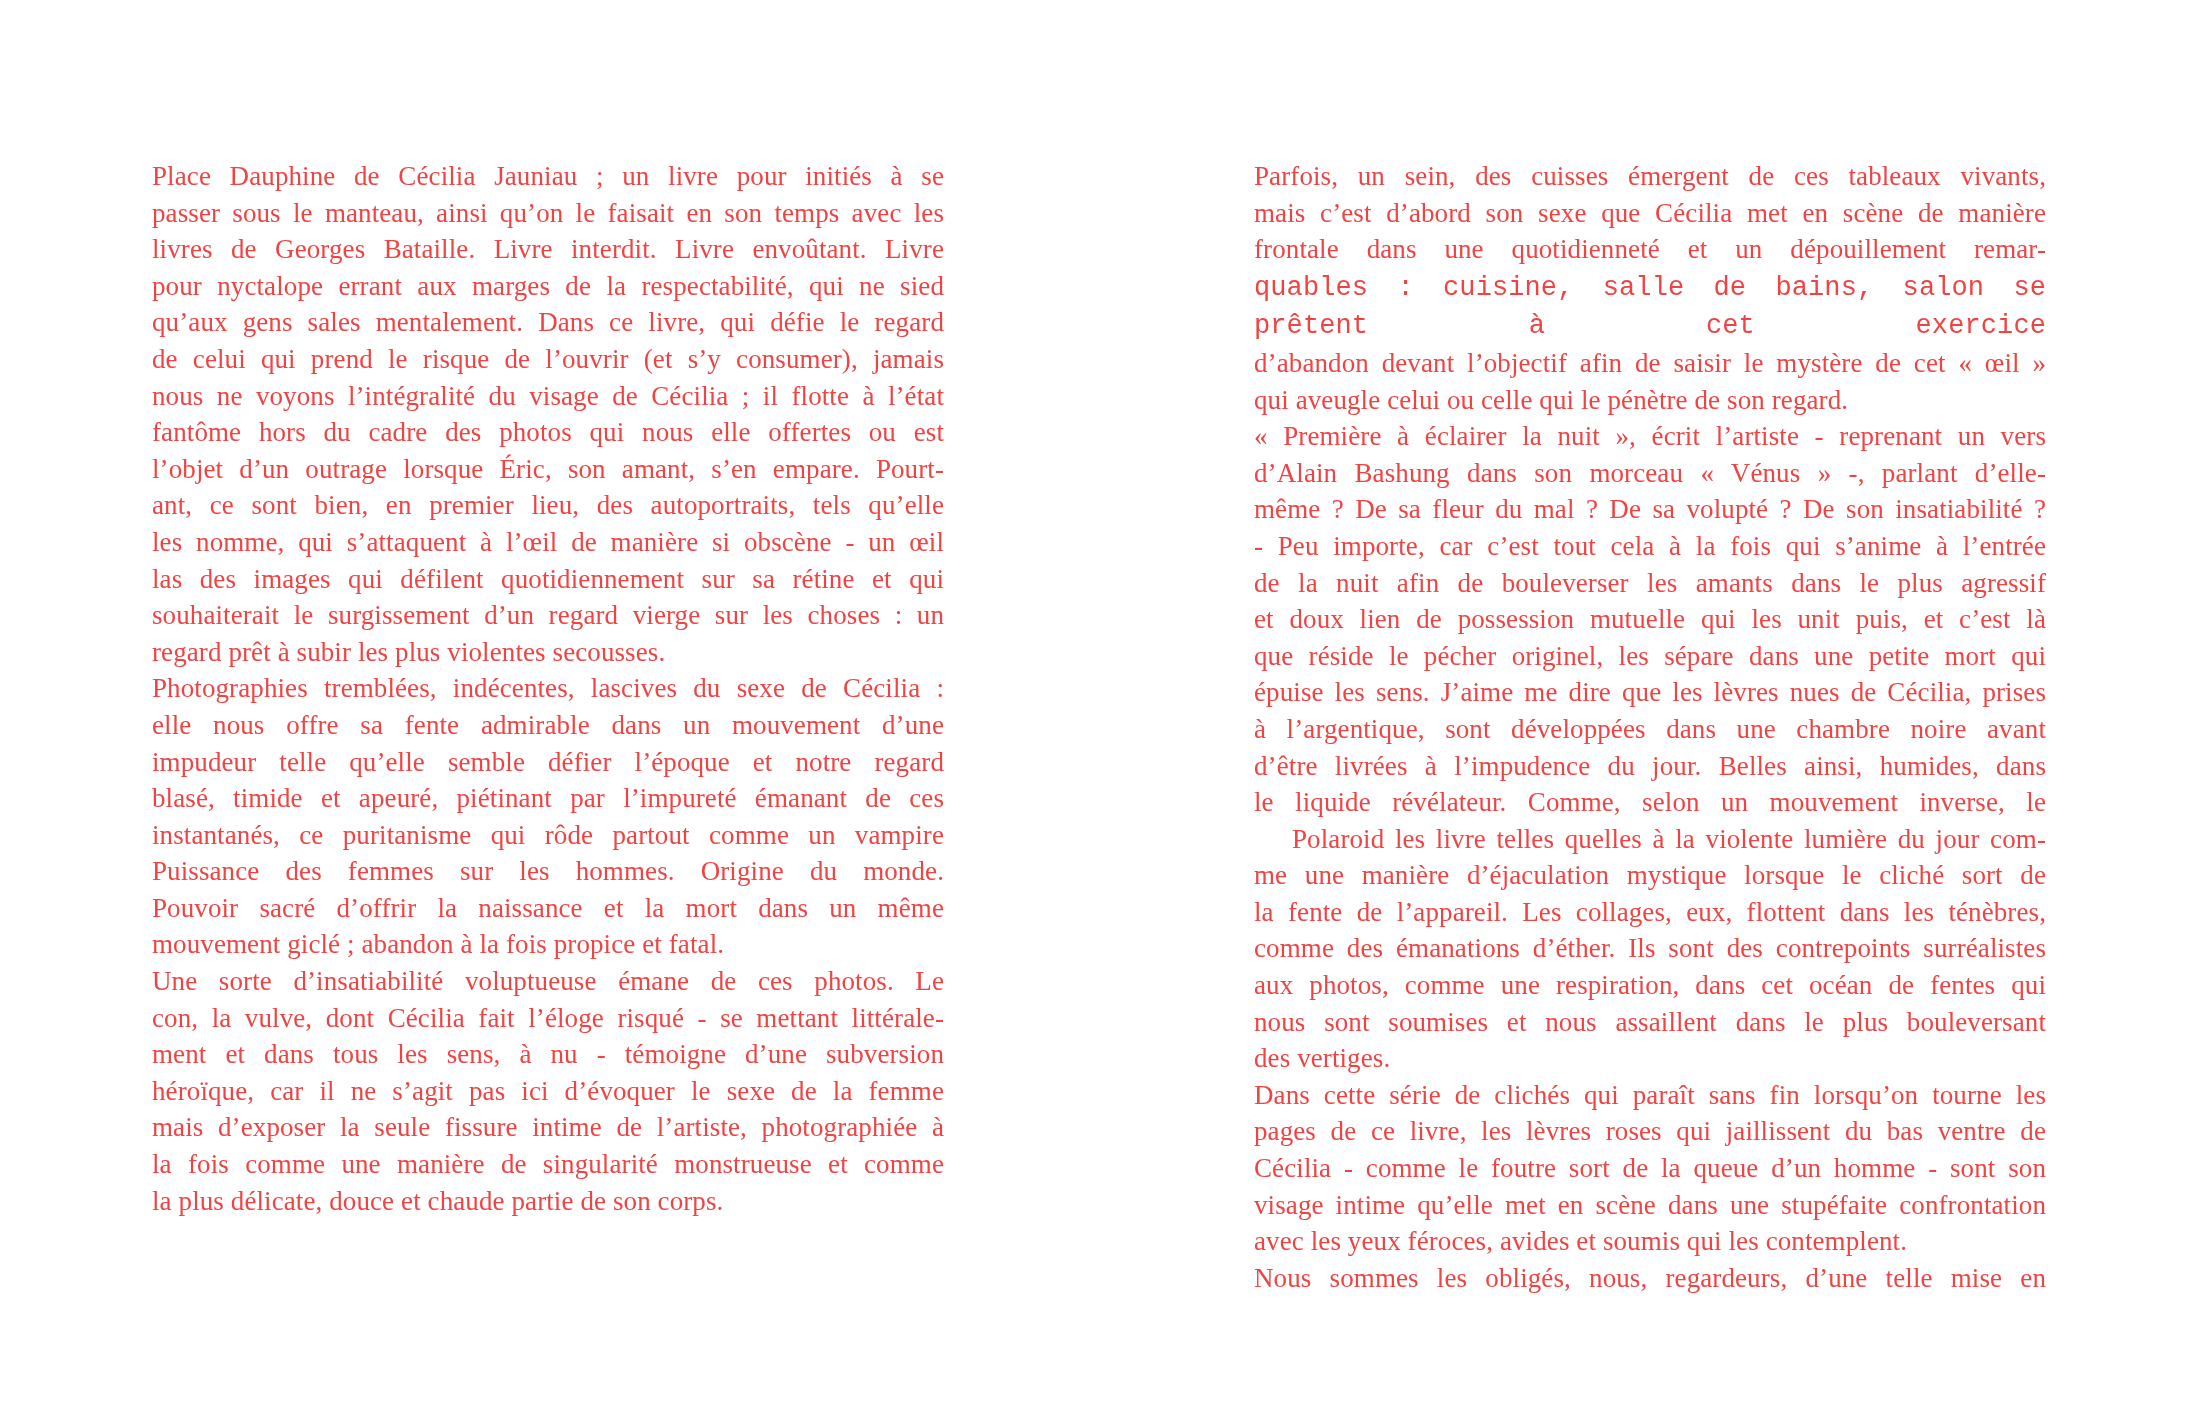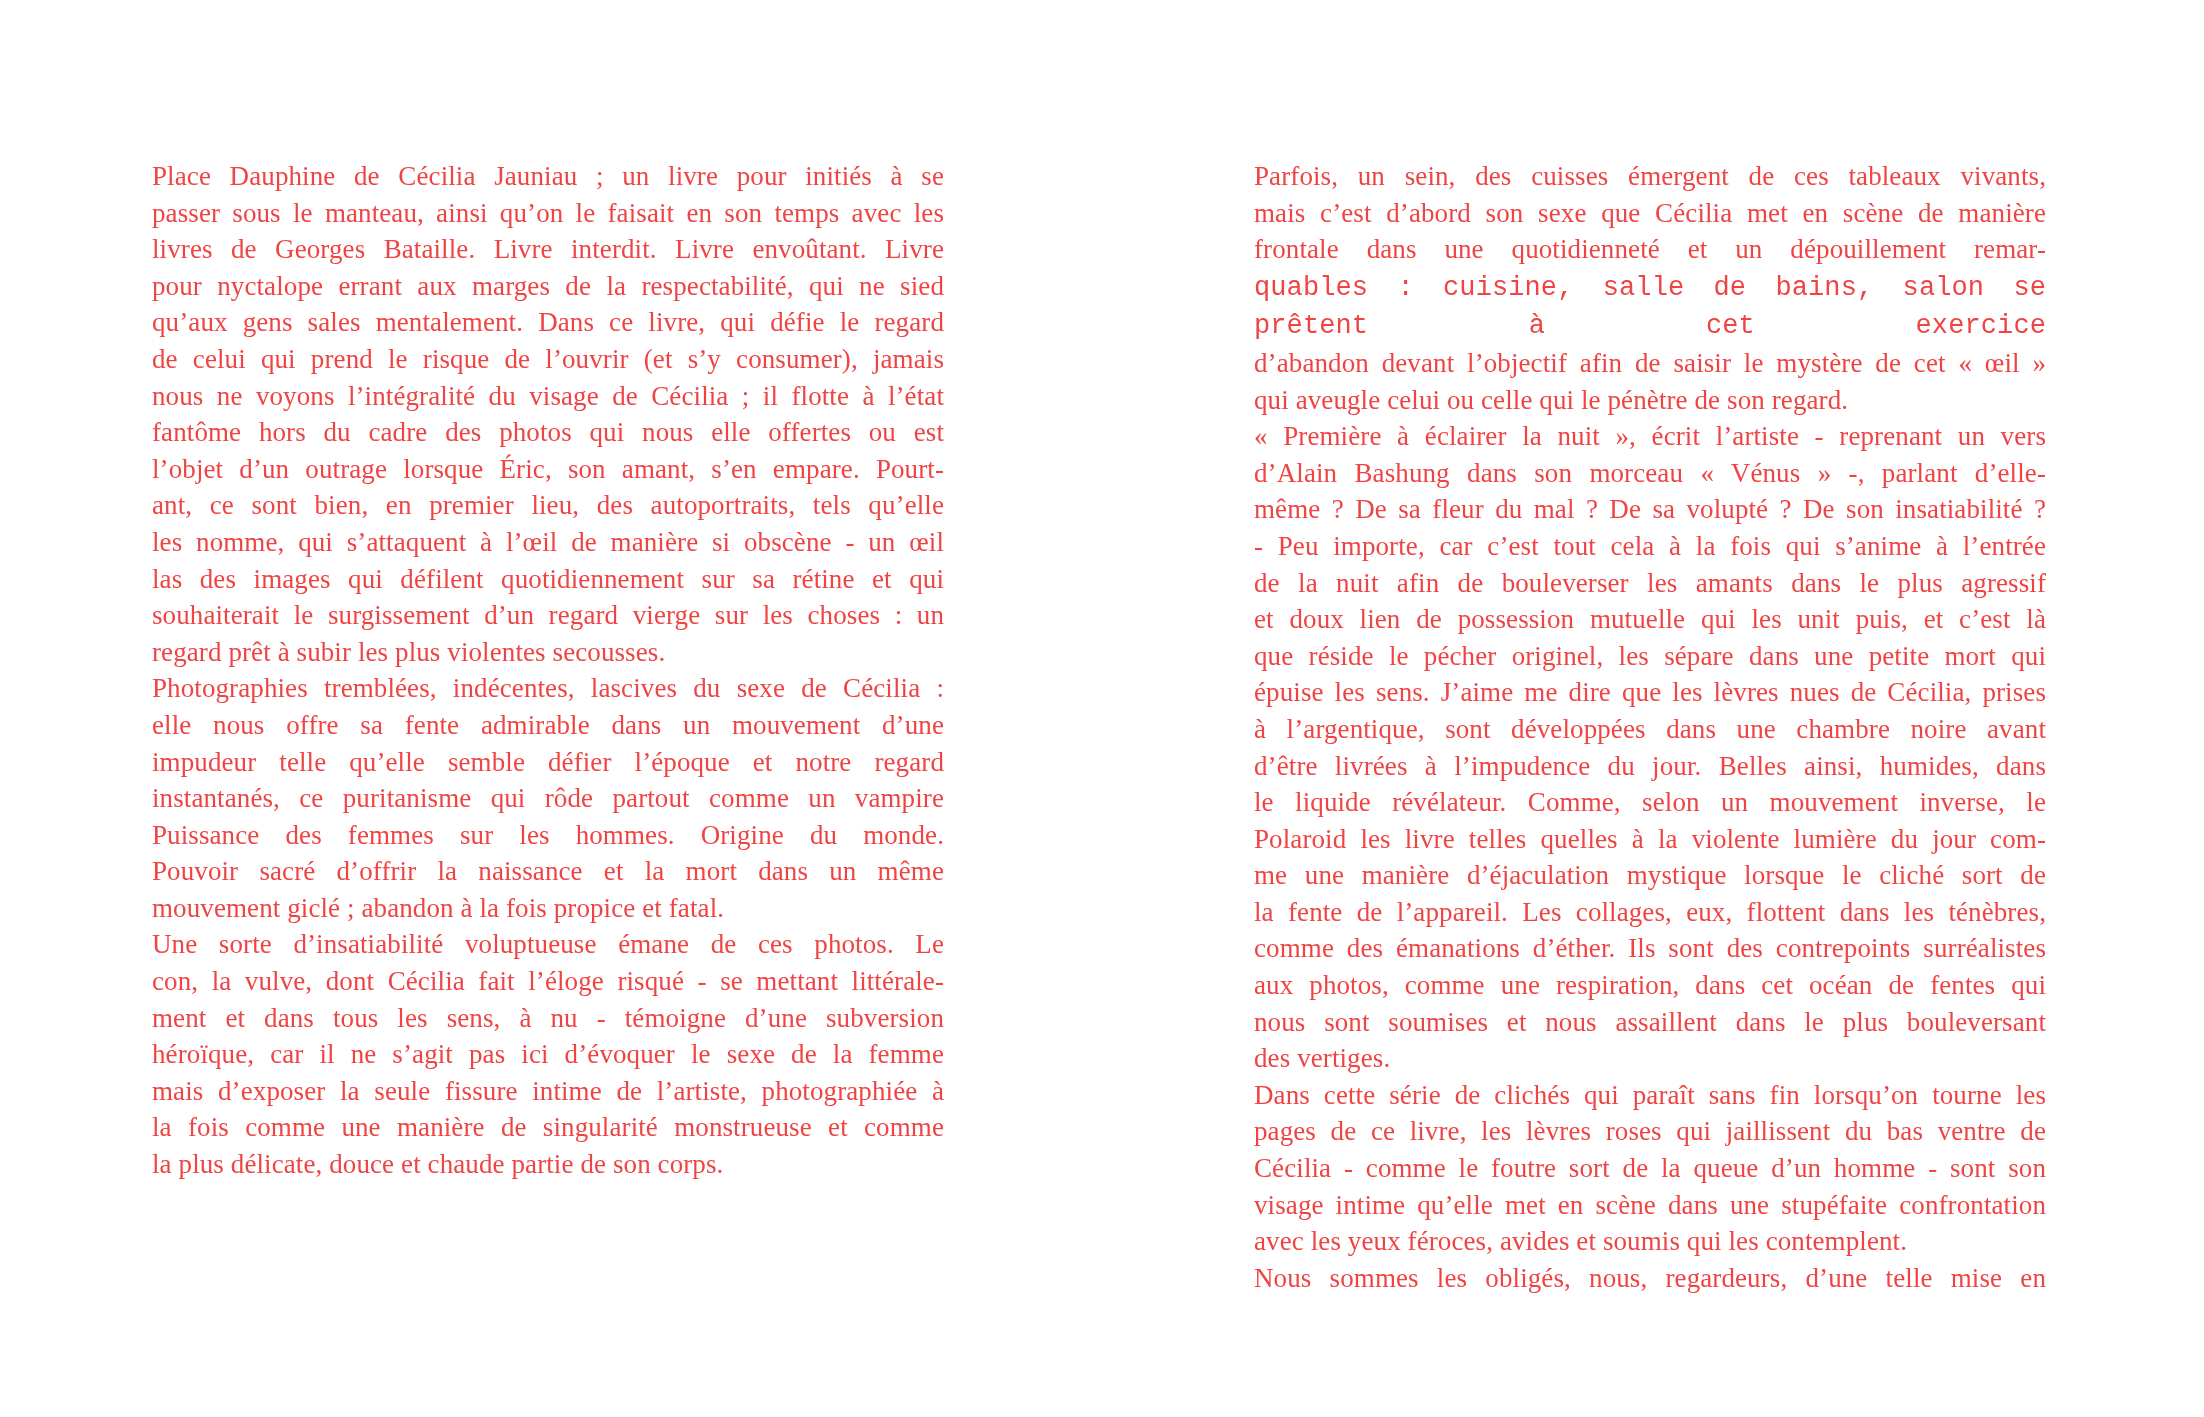--- a/index.html
+++ b/index.html
@@ -56,20 +56,21 @@
         <div class="line j"><span class="t" style="display: inline; white-space: normal;">ant, ce sont bien, en premier lieu, des autoportraits, tels qu’elle</span></div>
         <div class="line j"><span class="t" style="display: inline; white-space: normal;">les nomme, qui s’attaquent à l’œil de manière si obscène - un œil</span></div>
         <div class="line j"><span class="t" style="display: inline; white-space: normal;">las des images qui défilent quotidiennement sur sa rétine et qui</span></div>
         <div class="line j"><span class="t" style="display: inline; white-space: normal;">souhaiterait le surgissement d’un regard vierge sur les choses : un</span></div>
         <div class="line"><span class="t" style="display: inline; white-space: normal;">regard prêt à subir les plus violentes secousses.</span></div>
       </div>
       <div class="paragraph">
         <div class="line j"><span class="t" style="display: inline; white-space: normal;">Photographies tremblées, indécentes, lascives du sexe de Cécilia :</span></div>
         <div class="line j"><span class="t" style="display: inline; white-space: normal;">elle nous offre sa fente admirable dans un mouvement d’une</span></div>
         <div class="line j"><span class="t" style="display: inline; white-space: normal;">impudeur telle qu’elle semble défier l’époque et notre regard</span></div>
+        <div class="line j"><span class="t" style="display: inline; white-space: normal;">blasé, timide et apeuré, piétinant par l’impureté émanant de ces</span></div>
         <div class="line j"><span class="t" style="display: inline; white-space: normal;">instantanés, ce puritanisme qui rôde partout comme un vampire</span></div>
       </div>
       <div class="paragraph">
         <div class="line j"><span class="t" style="display: inline; white-space: normal;">Puissance des femmes sur les hommes. Origine du monde.</span></div>
         <div class="line j"><span class="t" style="display: inline; white-space: normal;">Pouvoir sacré d’offrir la naissance et la mort dans un même</span></div>
         <div class="line"><span class="t" style="display: inline; white-space: normal;">mouvement giclé ; abandon à la fois propice et fatal.</span></div>
       </div>
       <div class="paragraph">
         <div class="line j"><span class="t" style="display: inline; white-space: normal;">Une sorte d’insatiabilité voluptueuse émane de ces photos. Le</span></div>
         <div class="line j"><span class="t" style="display: inline; white-space: normal;">con, la vulve, dont Cécilia fait l’éloge risqué - se mettant littérale-</span></div>
@@ -94,21 +95,21 @@
         <div class="line j"><span class="t" style="display: inline; white-space: normal;">d’Alain Bashung dans son morceau « Vénus » -, parlant d’elle-</span></div>
         <div class="line j"><span class="t" style="display: inline; white-space: normal;">même ? De sa fleur du mal ? De sa volupté ? De son insatiabilité ?</span></div>
         <div class="line j"><span class="t" style="display: inline; white-space: normal;">- Peu importe, car c’est tout cela à la fois qui s’anime à l’entrée</span></div>
         <div class="line j"><span class="t" style="display: inline; white-space: normal;">de la nuit afin de bouleverser les amants dans le plus agressif</span></div>
         <div class="line j"><span class="t" style="display: inline; white-space: normal;">et doux lien de possession mutuelle qui les unit puis, et c’est là</span></div>
         <div class="line j"><span class="t" style="display: inline; white-space: normal;">que réside le pécher originel, les sépare dans une petite mort qui</span></div>
         <div class="line j"><span class="t" style="display: inline; white-space: normal;">épuise les sens. J’aime me dire que les lèvres nues de Cécilia, prises</span></div>
         <div class="line j"><span class="t" style="display: inline; white-space: normal;">à l’argentique, sont développées dans une chambre noire avant</span></div>
         <div class="line j"><span class="t" style="display: inline; white-space: normal;">d’être livrées à l’impudence du jour. Belles ainsi, humides, dans</span></div>
         <div class="line j"><span class="t" style="display: inline; white-space: normal;">le liquide révélateur. Comme, selon un mouvement inverse, le</span></div>
-        <div class="line j"><span class="t" style="display: inline; white-space: normal;">Polaroid les livre telles quelles à la violente lumière du jour com-</span></div>
+        <div class="line j"><span class="t" style="display: inline; white-space: normal; margin-left: 38px;">Polaroid les livre telles quelles à la violente lumière du jour com-</span></div>
         <div class="line j"><span class="t" style="display: inline; white-space: normal;">me une manière d’éjaculation mystique lorsque le cliché sort de</span></div>
         <div class="line j"><span class="t" style="display: inline; white-space: normal;">la fente de l’appareil. Les collages, eux, flottent dans les ténèbres,</span></div>
         <div class="line j"><span class="t" style="display: inline; white-space: normal;">comme des émanations d’éther. Ils sont des contrepoints surréalistes</span></div>
         <div class="line j"><span class="t" style="display: inline; white-space: normal;">aux photos, comme une respiration, dans cet océan de fentes qui</span></div>
         <div class="line j"><span class="t" style="display: inline; white-space: normal;">nous sont soumises et nous assaillent dans le plus bouleversant</span></div>
         <div class="line"><span class="t" style="display: inline; white-space: normal;">des vertiges.</span></div>
       </div>
       <div class="paragraph">
         <div class="line j"><span class="t" style="display: inline; white-space: normal;">Dans cette série de clichés qui paraît sans fin lorsqu’on tourne les</span></div>
         <div class="line j"><span class="t" style="display: inline; white-space: normal;">pages de ce livre, les lèvres roses qui jaillissent du bas ventre de</span></div>

